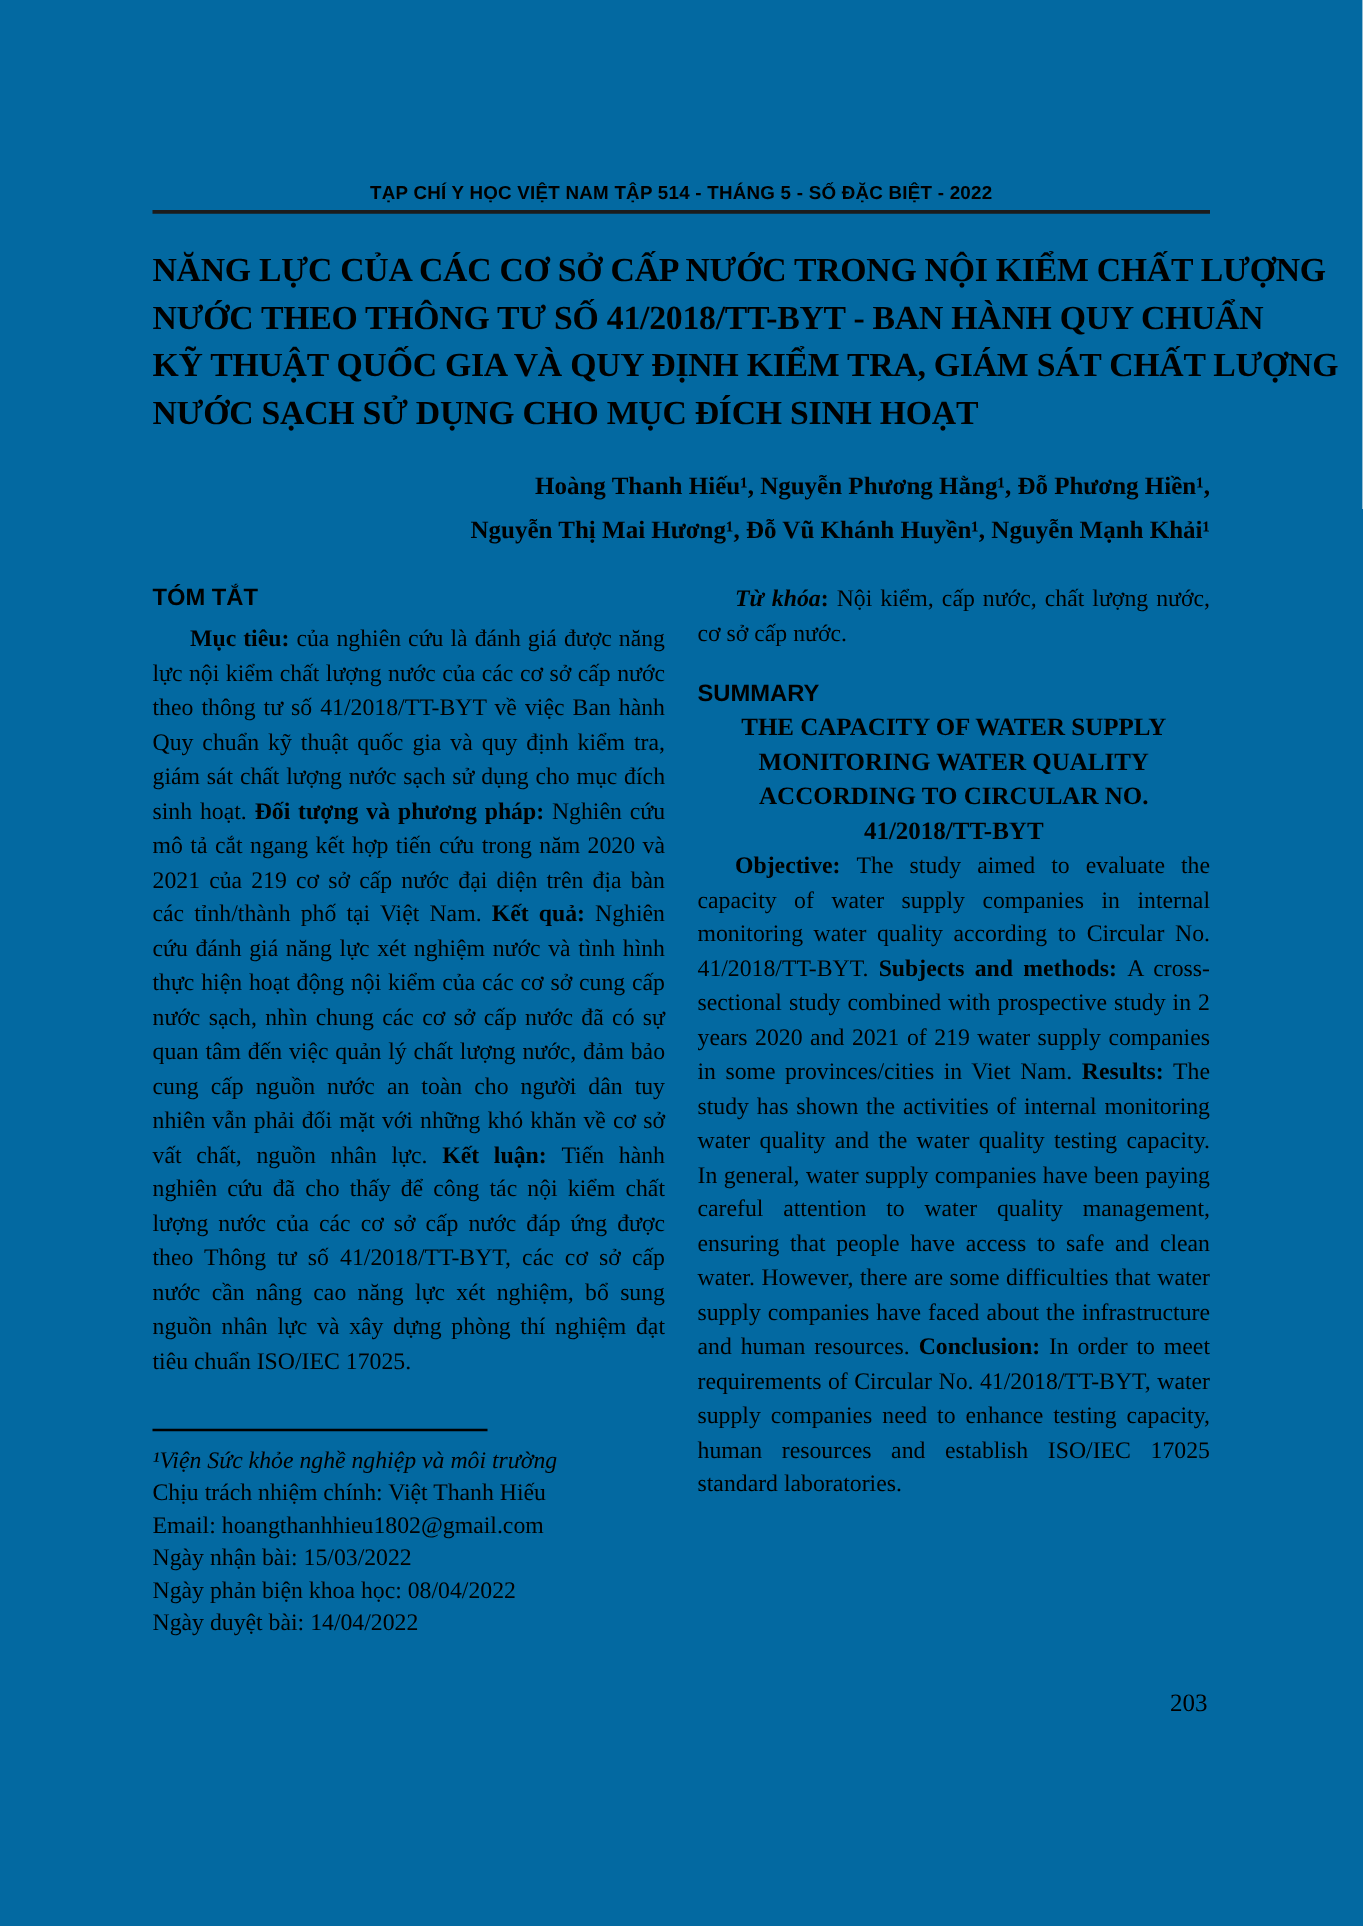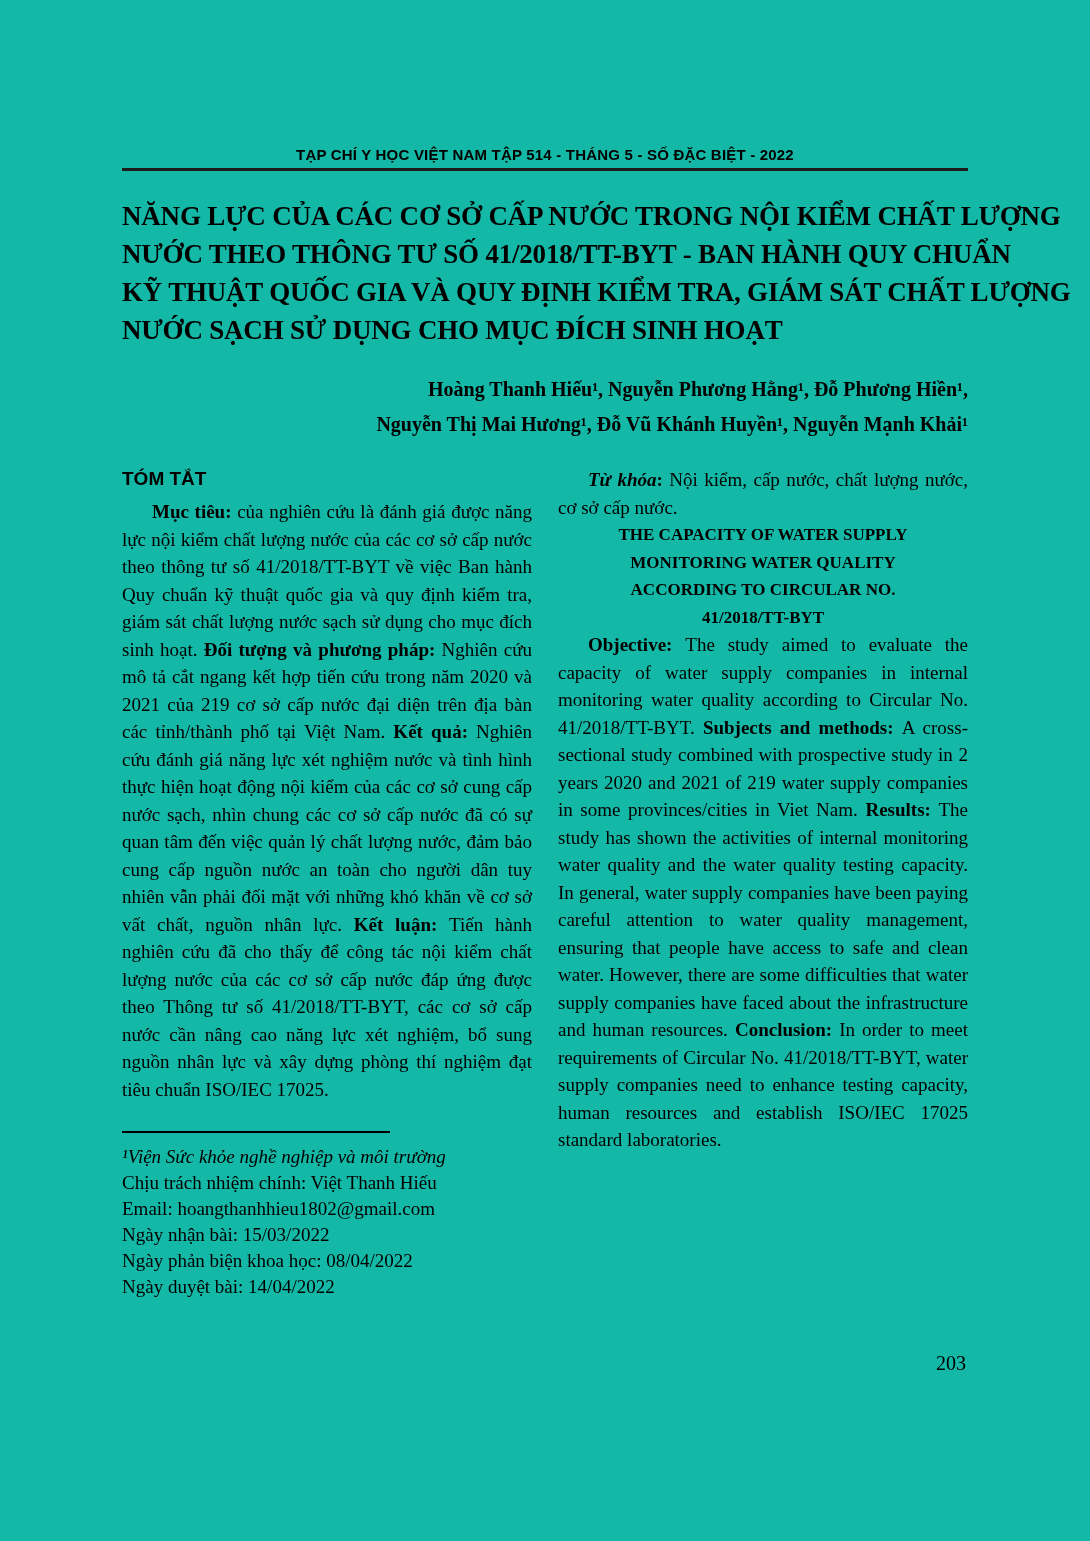--- a/index.html
+++ b/index.html
@@ -2,21 +2,21 @@
 <html><head>
 <meta charset="utf-8">
 <style>
   html, body { margin: 0; padding: 0; background: #ffffff; }
   .page {
     position: relative;
     width: 1090px;
     height: 1541px;
     box-sizing: border-box;
     padding: 146px 122px 0 122px;
-    background: #14b8a6;
+    background: #0369a1;
     color: #000000;
     font-family: "Liberation Serif", "DejaVu Serif", serif;
     overflow: hidden;
   }
   .running-head {
     text-align: center;
     font-family: "Liberation Sans", "DejaVu Sans", sans-serif;
     font-weight: 700;
     font-size: 15px;
     letter-spacing: 0.2px;
@@ -65,26 +65,26 @@
     margin: 0;
     text-align: justify;
     text-indent: 30px;
   }
   .seg-b { font-weight: 700; }
   .seg-bi { font-weight: 700; font-style: italic; }
   .summary-h { margin-top: 22px; }
   .summary-title {
     text-align: center;
     font-weight: 700;
-    font-size: 17px;
+    font-size: 20px;
     line-height: 27.5px;
   }
   .summary-title .st-line { display: block; }
   .footnote {
-    margin-top: 28px;
+    margin-top: 40px;
     font-size: 19px;
     line-height: 26px;
   }
   .fn-rule {
     width: 268px;
     border: none;
     border-top: 2px solid #000;
     margin: 0 0 11px 0;
   }
   .fn-aff { font-style: italic; }
@@ -129,20 +129,21 @@
         <div>Email: hoangthanhhieu1802@gmail.com</div>
         <div>Ngày nhận bài: 15/03/2022</div>
         <div>Ngày phản biện khoa học: 08/04/2022</div>
         <div>Ngày duyệt bài: 14/04/2022</div>
       </div>
     </div>
 
     <div class="col">
       <p class="body-just"><span class="seg-bi">Từ khóa</span><span class="seg-b">: </span><span>Nội kiểm, cấp nước, chất lượng nước, cơ sở cấp nước.</span></p>
 
+      <div class="h-sans summary-h">SUMMARY</div>
 
       <div class="summary-title">
         <span class="st-line">THE CAPACITY OF WATER SUPPLY</span>
         <span class="st-line">MONITORING WATER QUALITY</span>
         <span class="st-line">ACCORDING TO CIRCULAR NO.</span>
         <span class="st-line">41/2018/TT-BYT</span>
       </div>
 
       <p class="body-just"><span class="seg-b">Objective: </span><span>The study aimed to evaluate the capacity of water supply companies in internal monitoring water quality according to Circular No. 41/2018/TT-BYT. </span><span class="seg-b">Subjects and methods: </span><span>A cross-sectional study combined with prospective study in 2 years 2020 and 2021 of 219 water supply companies in some provinces/cities in Viet Nam. </span><span class="seg-b">Results: </span><span>The study has shown the activities of internal monitoring water quality and the water quality testing capacity. In general, water supply companies have been paying careful attention to water quality management, ensuring that people have access to safe and clean water. However, there are some difficulties that water supply companies have faced about the infrastructure and human resources. </span><span class="seg-b">Conclusion: </span><span>In order to meet requirements of Circular No. 41/2018/TT-BYT, water supply companies need to enhance testing capacity, human resources and establish ISO/IEC 17025 standard laboratories.</span></p>
     </div>

